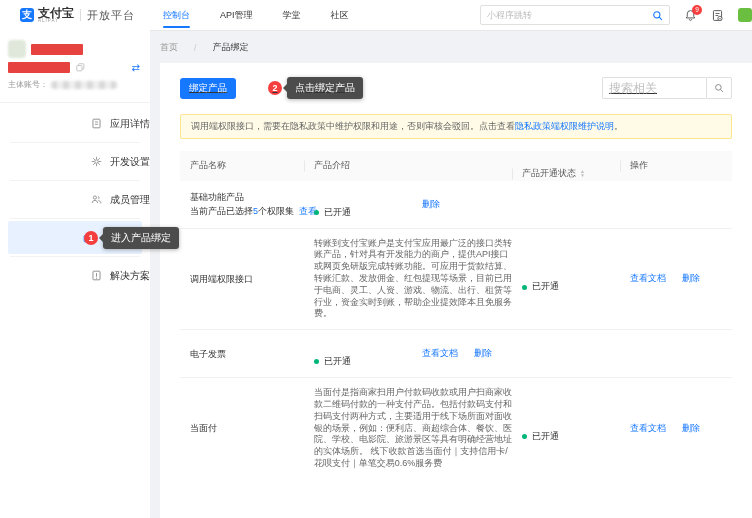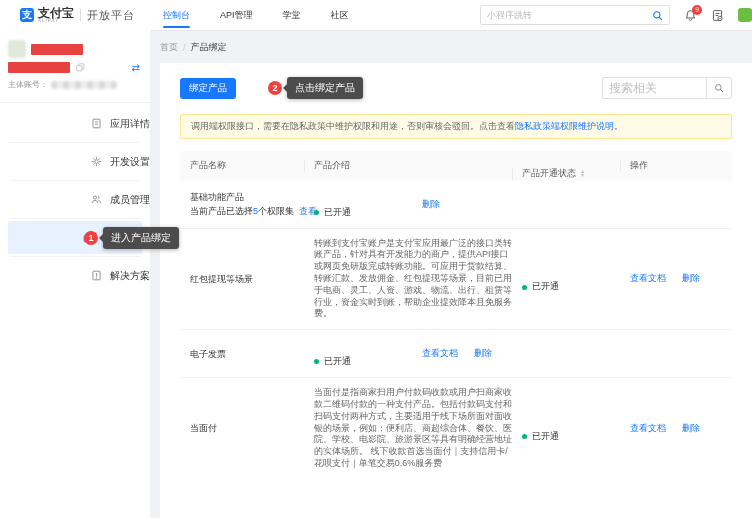--- a/index.html
+++ b/index.html
@@ -51,27 +51,27 @@
   .mi-icon { display:flex; align-items:center; }
 
   
   .step-badge { width:14px; height:14px; border-radius:50%; background:#f53f3f; color:#fff; font-size:9px; font-weight:bold; display:flex; align-items:center; justify-content:center; flex:0 0 14px; }
   .anno-tip { position:relative; background:#4c4c4c; color:#fff; font-size:10px; padding:4px 8px; border-radius:3px; white-space:nowrap; box-shadow:0 1px 4px rgba(0,0,0,.3); }
   .anno-tip::before { content:""; position:absolute; left:-8px; top:50%; transform:translateY(-50%); border:4px solid transparent; border-right-color:#4c4c4c; }
   .side-anno { position:absolute; left:76px; top:50%; transform:translateY(-50%); display:flex; align-items:center; gap:5px; z-index:30; }
 
   
   .main { flex:1; display:flex; flex-direction:column; padding:10px 0 0 10px; overflow:hidden; background:#f0f2f5; border-top:1px solid #e8e8e8; }
-  .breadcrumb { display:flex; gap:5px; align-items:center; font-size:9px; margin-bottom:9px; }
+  .breadcrumb { display:flex; gap:16px; align-items:center; font-size:9px; margin-bottom:9px; }
   .bc-home { color:#999; cursor:pointer; }
   .bc-sep { color:#ccc; }
   .bc-current { color:#333; }
   .card { flex:1; background:#fff; padding:14px 20px 0 20px; overflow:hidden; }
 
-  .toolbar { display:flex; align-items:center; }
+  .toolbar { display:flex; align-items:center;text-decoration:underline; }
   .bind-btn { height:21px; padding:0 9px; background:#1677ff; border:none; border-radius:3px; color:#fff; font-size:9.5px; cursor:pointer; font-family:inherit; }
   .toolbar-anno { display:flex; align-items:center; gap:5px; margin-left:32px; }
   .toolbar .mini-search { margin-left:auto; display:flex; height:22px; }
   .mini-search input { width:104px; border:1px solid #e0e0e0; border-right:none; border-radius:2px 0 0 2px; outline:none; padding:7px 6px; font-size:12px; color:#333; font-family:inherit; }
   .mini-search input::placeholder { color:#c0c0c0; }
   .mini-search .ms-btn { width:26px; border:1px solid #e0e0e0; border-radius:0 2px 2px 0; background:#fff; display:flex; align-items:center; justify-content:center; cursor:pointer; }
 
   .notice { margin-top:15px; background:#fffbe6; border:1px solid #ffe58f; border-radius:2px; padding:5px 10px; font-size:9px; color:#666; line-height:1.4; }
   .notice a { color:#1677ff; text-decoration:none; cursor:pointer; }
 
@@ -290,21 +290,21 @@
               <div class="trow">
                 <div class="cell col-name">
                   <div class="prod-name">基础功能产品</div>
                   <div class="prod-extra"><span>当前产品已选择</span><span class="count">5</span><span>个权限集</span><span class="tlink">查看</span></div>
                 </div>
                 <div class="cell col-status"><span class="dot"></span><span>已开通</span></div>
                 <div class="cell col-actions"><span class="tlink">删除</span></div>
               </div>
               <div class="trow">
                 <div class="cell col-name">
-                  <div class="prod-name">红包提现等场景</div>
+                  <div class="prod-name">调用端权限接口</div>
                 </div>
                 <div class="cell col-desc">转账到支付宝账户是支付宝应用最广泛的接口类转账产品，针对具有开发能力的商户，提供API接口或网页免研版完成转账功能。可应用于货款结算、转账汇款、发放佣金、红包提现等场景，目前已用于电商、灵工、人资、游戏、物流、出行、租赁等行业，资金实时到账，帮助企业提效降本且免服务费。</div>
                 <div class="cell col-status"><span class="dot"></span><span>已开通</span></div>
                 <div class="cell col-actions"><span class="tlink">查看文档</span><span class="tlink">删除</span></div>
               </div>
               <div class="trow">
                 <div class="cell col-name">
                   <div class="prod-name">电子发票</div>
                 </div>
                 <div class="cell col-status"><span class="dot"></span><span>已开通</span></div>

